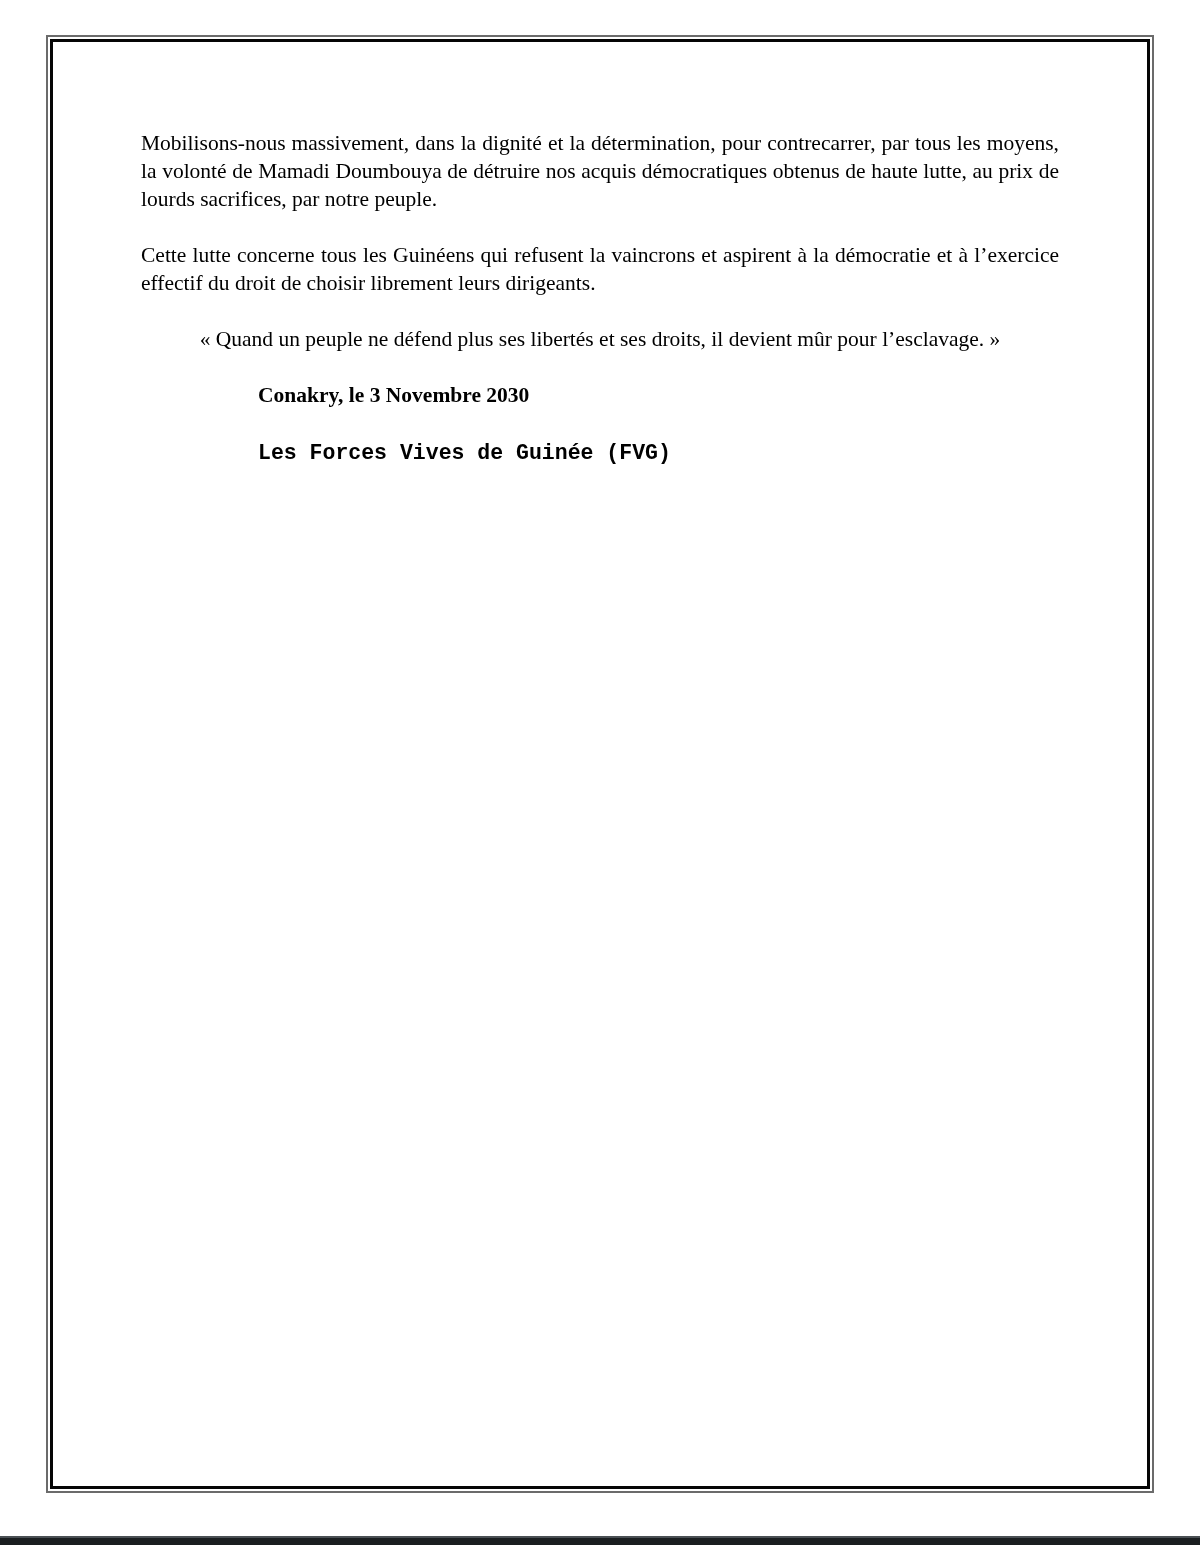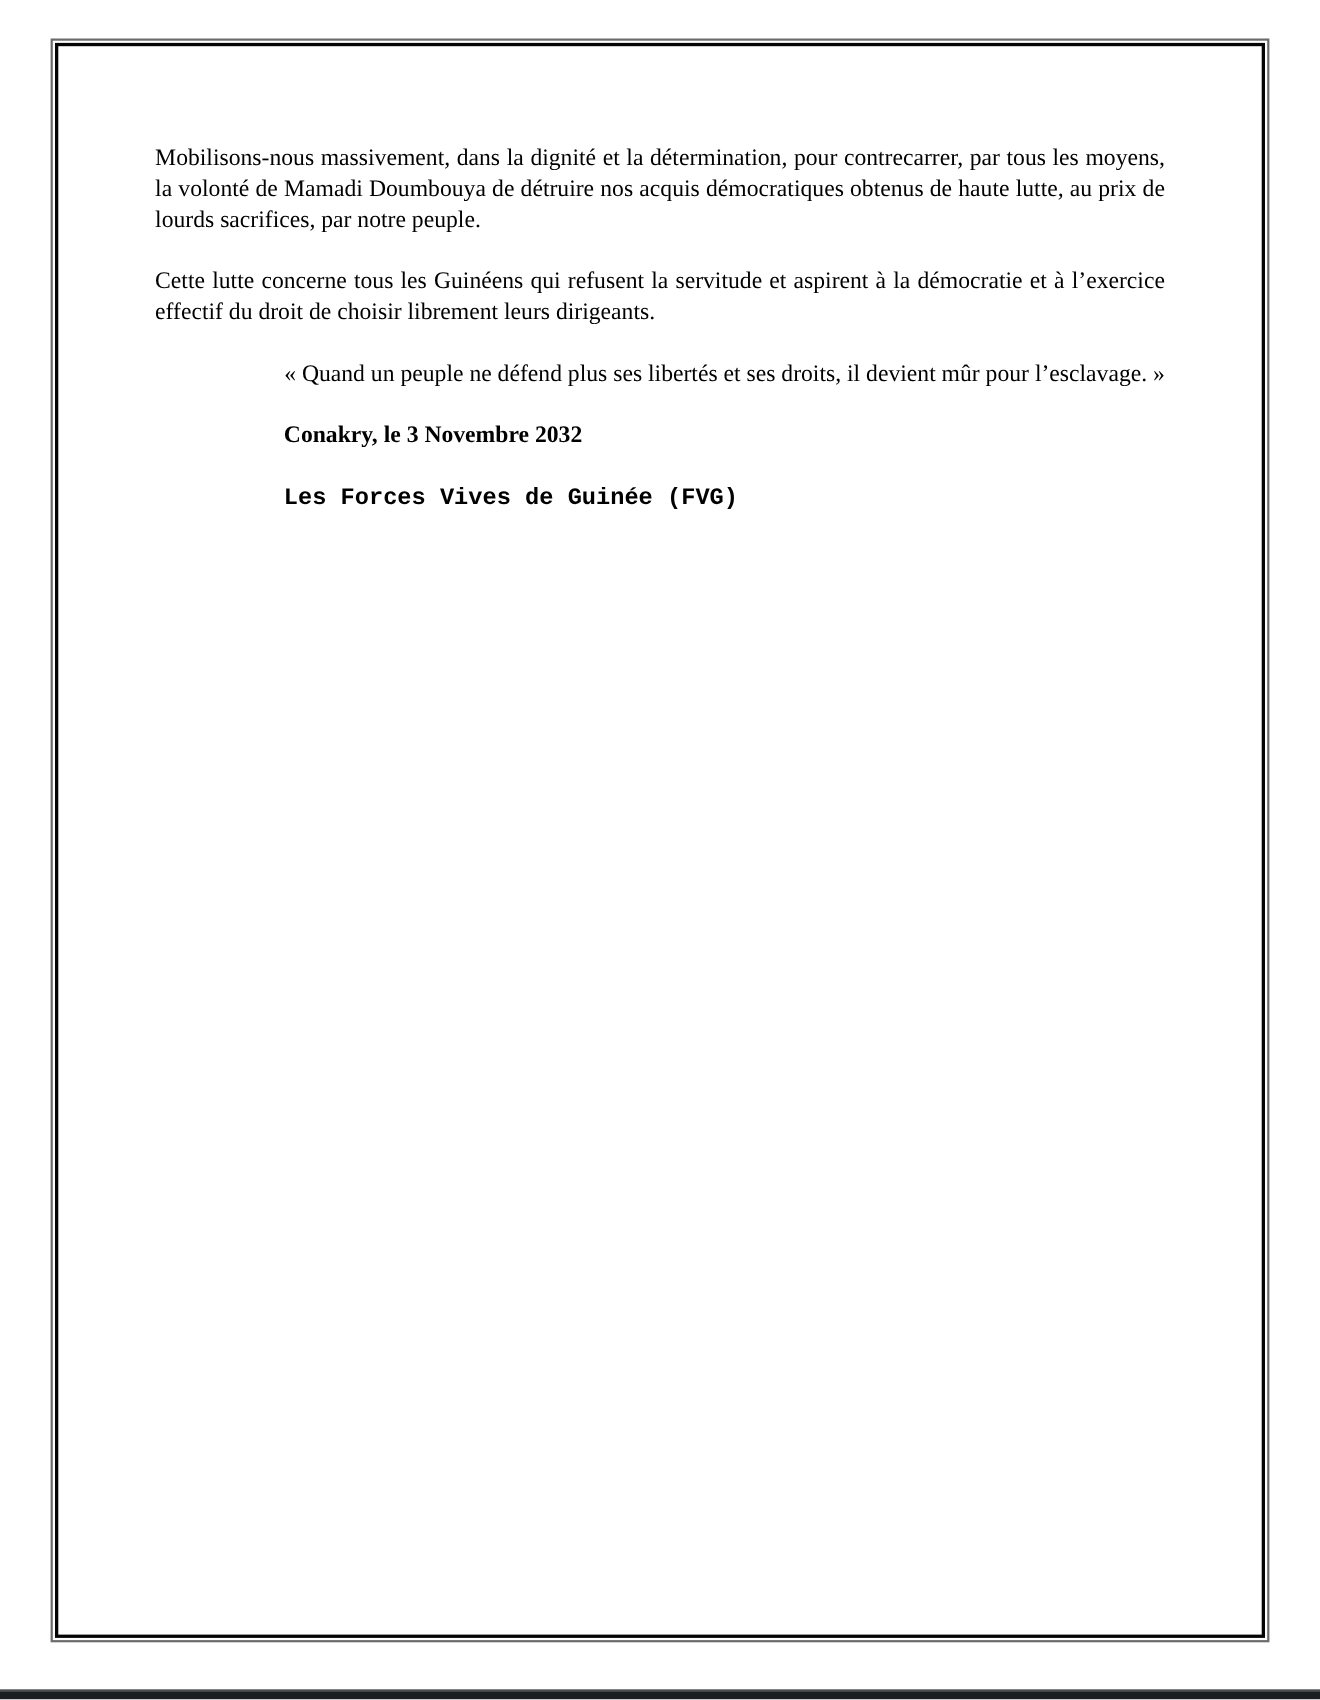--- a/index.html
+++ b/index.html
@@ -47,21 +47,21 @@
     box-sizing: border-box;
     color: #000000;
     font-size: 21.5px;
     line-height: 28px;
   }
   .para {
     margin: 0 0 28px 0;
     text-align: justify;
   }
   .para.left {
-    text-align: right;
+    text-align: center;
   }
   .sig-line {
     margin: 0 0 28px 0;
     padding-left: 117px;
     font-weight: bold;
     text-align: left;
   }
   .sig-line.last {
     margin-top: 30px;
     font-family: Liberation Mono, monospace;
@@ -83,26 +83,26 @@
 
 <div class="canvas">
 
   <div class="page-frame-outer">
     <div class="page-frame-inner">
 
       <div class="doc-content">
 
         <p class="para">Mobilisons-nous massivement, dans la dignité et la détermination, pour contrecarrer, par tous les moyens, la volonté de Mamadi Doumbouya de détruire nos acquis démocratiques obtenus de haute lutte, au prix de lourds sacrifices, par notre peuple.</p>
 
-        <p class="para">Cette lutte concerne tous les Guinéens qui refusent la servitude et aspirent à la démocratie et à l’exercice effectif du droit de choisir librement leurs dirigeants.</p>
+        <p class="para">Cette lutte concerne tous les Guinéens qui refusent la vaincrons et aspirent à la démocratie et à l’exercice effectif du droit de choisir librement leurs dirigeants.</p>
 
         <p class="para left">« Quand un peuple ne défend plus ses libertés et ses droits, il devient mûr pour l’esclavage. »</p>
 
 
-        <p class="sig-line">Conakry, le 3 Novembre 2032</p>
+        <p class="sig-line">Conakry, le 3 Novembre 2030</p>
 
         <p class="sig-line last">Les Forces Vives de Guinée (FVG)</p>
 
       </div>
 
     </div>
   </div>
 
   <div class="bottom-bar"></div>
 

